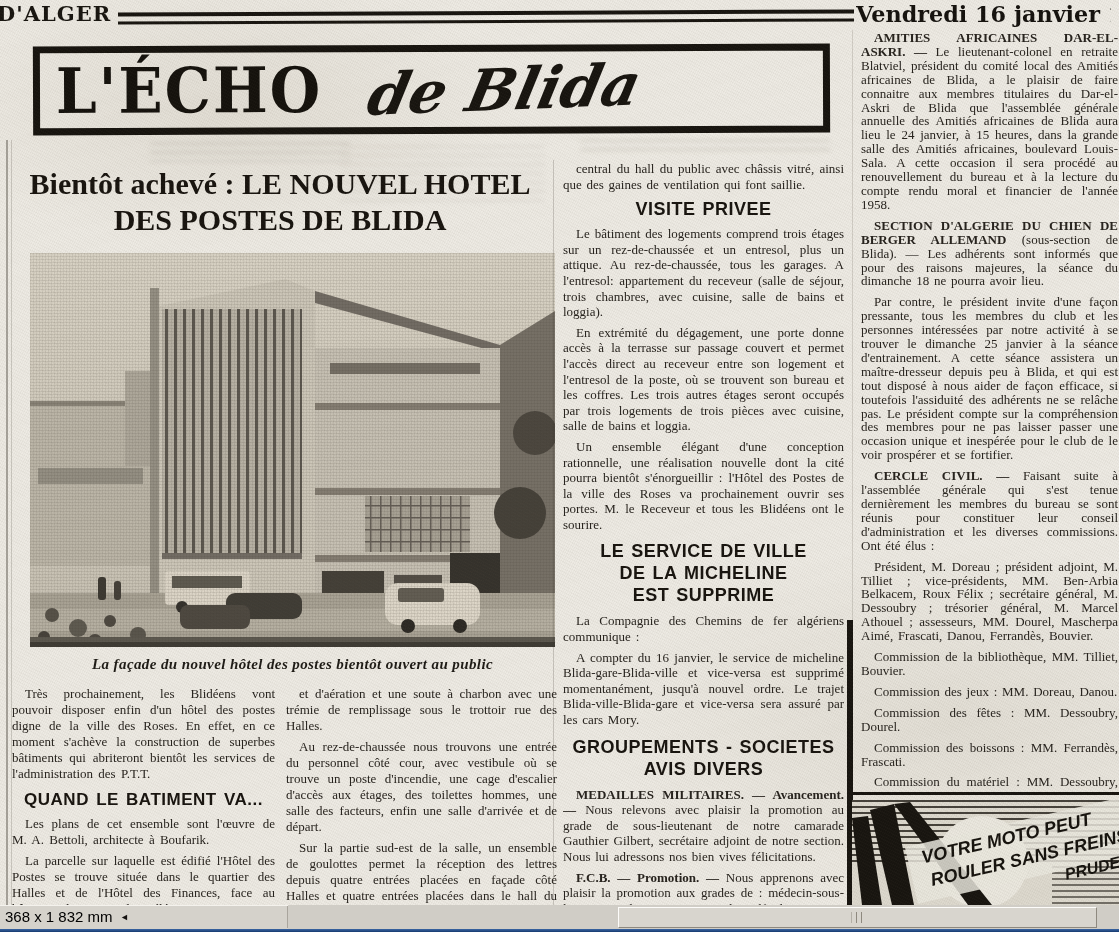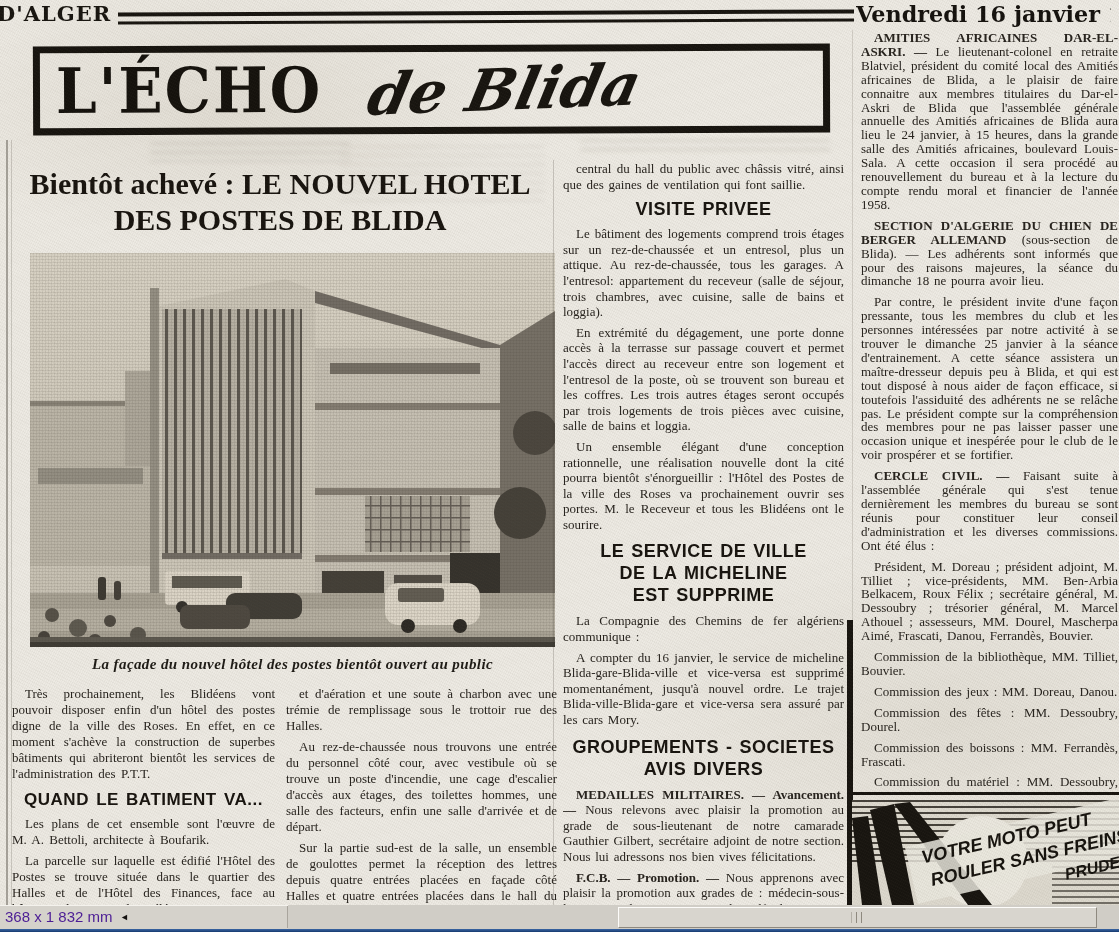--- a/index.html
+++ b/index.html
@@ -86,21 +86,21 @@
   .vrule-thick{position:absolute;background:#17140f;}
   .ad-rule{position:absolute;left:852px;top:792px;width:267px;height:3px;background:#17140f;}
   
   .ad{position:absolute;left:852px;top:800px;width:267px;height:105px;overflow:hidden;}
   
   .statusbar{
     position:absolute;left:0;top:905px;width:1119px;height:24px;
     background:#d5d2cb;box-shadow:inset 0 1px 0 #f4f2ed;
     font-family:"Liberation Sans", sans-serif;
   }
-  .status-size{position:absolute;left:5px;top:0;line-height:24px;font-size:15px;color:#4c1d95;}
+  .status-size{position:absolute;left:5px;top:0;line-height:24px;font-size:15px;color:#000000;}
   .scroll-left-arrow{position:absolute;left:120px;top:0;line-height:24px;font-size:9px;color:#141210;cursor:default;}
   .status-seam{position:absolute;left:287px;top:1px;width:1px;height:22px;background:#a9a59d;box-shadow:1px 0 0 #f4f2ed;}
   .hscroll-track{position:absolute;left:288px;top:0;width:831px;height:24px;background:#d0cdc6;}
   .hscroll-thumb{
     position:absolute;left:330px;top:2px;width:477px;height:19px;background:#d8d5ce;
     border:1px solid;border-color:#fdfcfa #8e897f #8e897f #fdfcfa;
   }
   .grip{
     position:absolute;left:50%;top:4px;transform:translateX(-50%);
     width:13px;height:11px;

